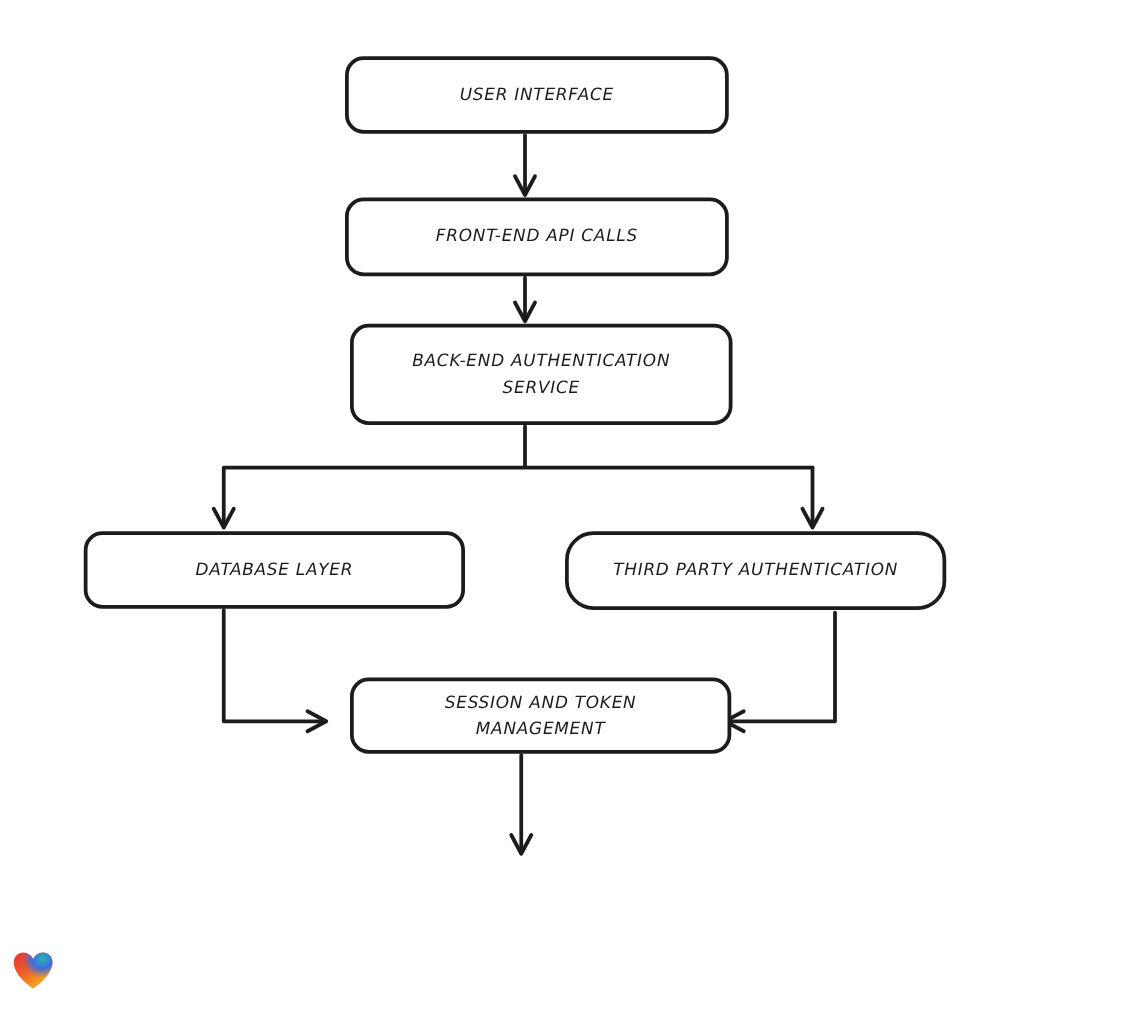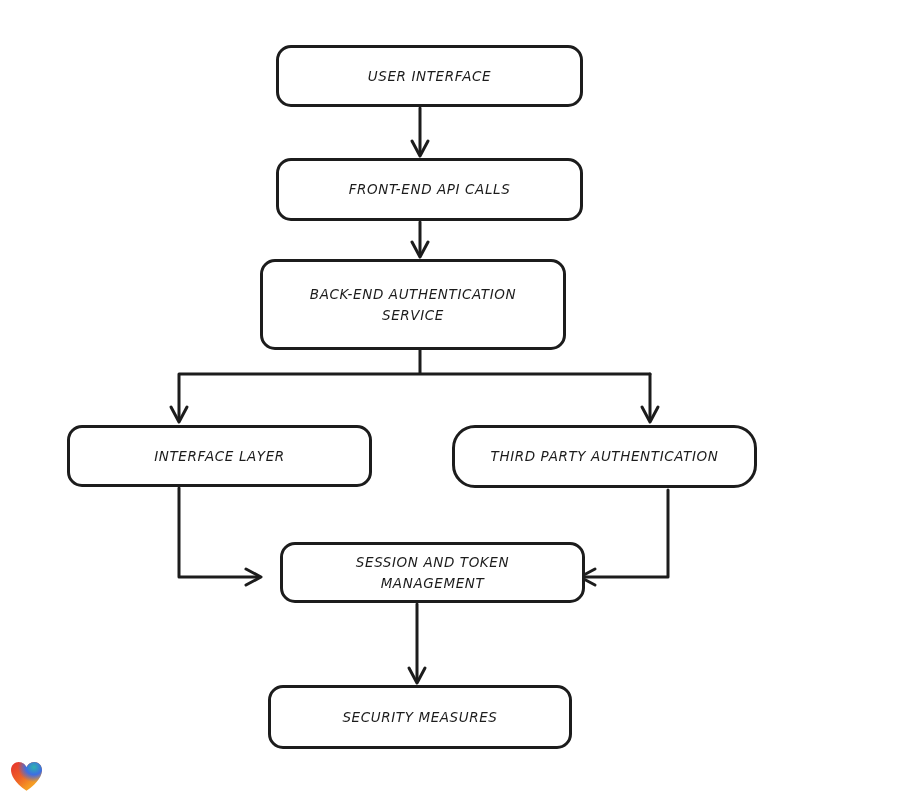--- a/index.html
+++ b/index.html
@@ -30,21 +30,21 @@
   .node .label {
     font-style: italic;
     font-size: 13.5px;
     line-height: 1.55;
     letter-spacing: 0.6px;
     color: #1c1c1c;
     padding: 0 10px;
   }
   .node-ui        { left: 276px; top:  45px; width: 307px; height: 62px; }
   .node-api       { left: 276px; top: 158px; width: 307px; height: 63px; }
-  .node-backend   { left: 260px; top: 259px; width: 306px; height: 91px; }
+  .node-backend   { left: 280px; top: 259px; width: 306px; height: 81px; }
   .node-db        { left:  67px; top: 425px; width: 305px; height: 62px; }
   .node-thirdparty{ left: 452px; top: 425px; width: 305px; height: 63px; border-radius: 23px; }
   .node-session   { left: 268px; top: 542px; width: 305px; height: 61px; margin-left: 12px; }
   .node-security  { left: 268px; top: 685px; width: 304px; height: 64px; }
   .node-backend .label  { max-width: 230px; }
   .node-session .label  { max-width: 200px; }
   .watermark {
     position: absolute;
     left: 10px; top: 761px;
     width: 33px; height: 31px;
@@ -93,34 +93,31 @@
 
   <div class="node node-api">
     <span class="label">FRONT-END API CALLS</span>
   </div>
 
   <div class="node node-backend">
     <span class="label">BACK-END AUTHENTICATION SERVICE</span>
   </div>
 
   <div class="node node-db">
-    <span class="label">INTERFACE LAYER</span>
+    <span class="label">DATABASE LAYER</span>
   </div>
 
   <div class="node node-thirdparty">
     <span class="label">THIRD PARTY AUTHENTICATION</span>
   </div>
 
   <div class="node node-session">
     <span class="label">SESSION AND TOKEN MANAGEMENT</span>
   </div>
 
-  <div class="node node-security">
-    <span class="label">SECURITY MEASURES</span>
-  </div>
 
   <div class="watermark">
     <svg width="33" height="31" viewBox="0 0 33 31">
       <defs>
         <linearGradient id="heart-base" x1="0" y1="0" x2="0.9" y2="1">
           <stop offset="0" stop-color="#e5312e"></stop>
           <stop offset="0.45" stop-color="#ee6127"></stop>
           <stop offset="0.75" stop-color="#f59b23"></stop>
           <stop offset="1" stop-color="#f8b133"></stop>
         </linearGradient>

